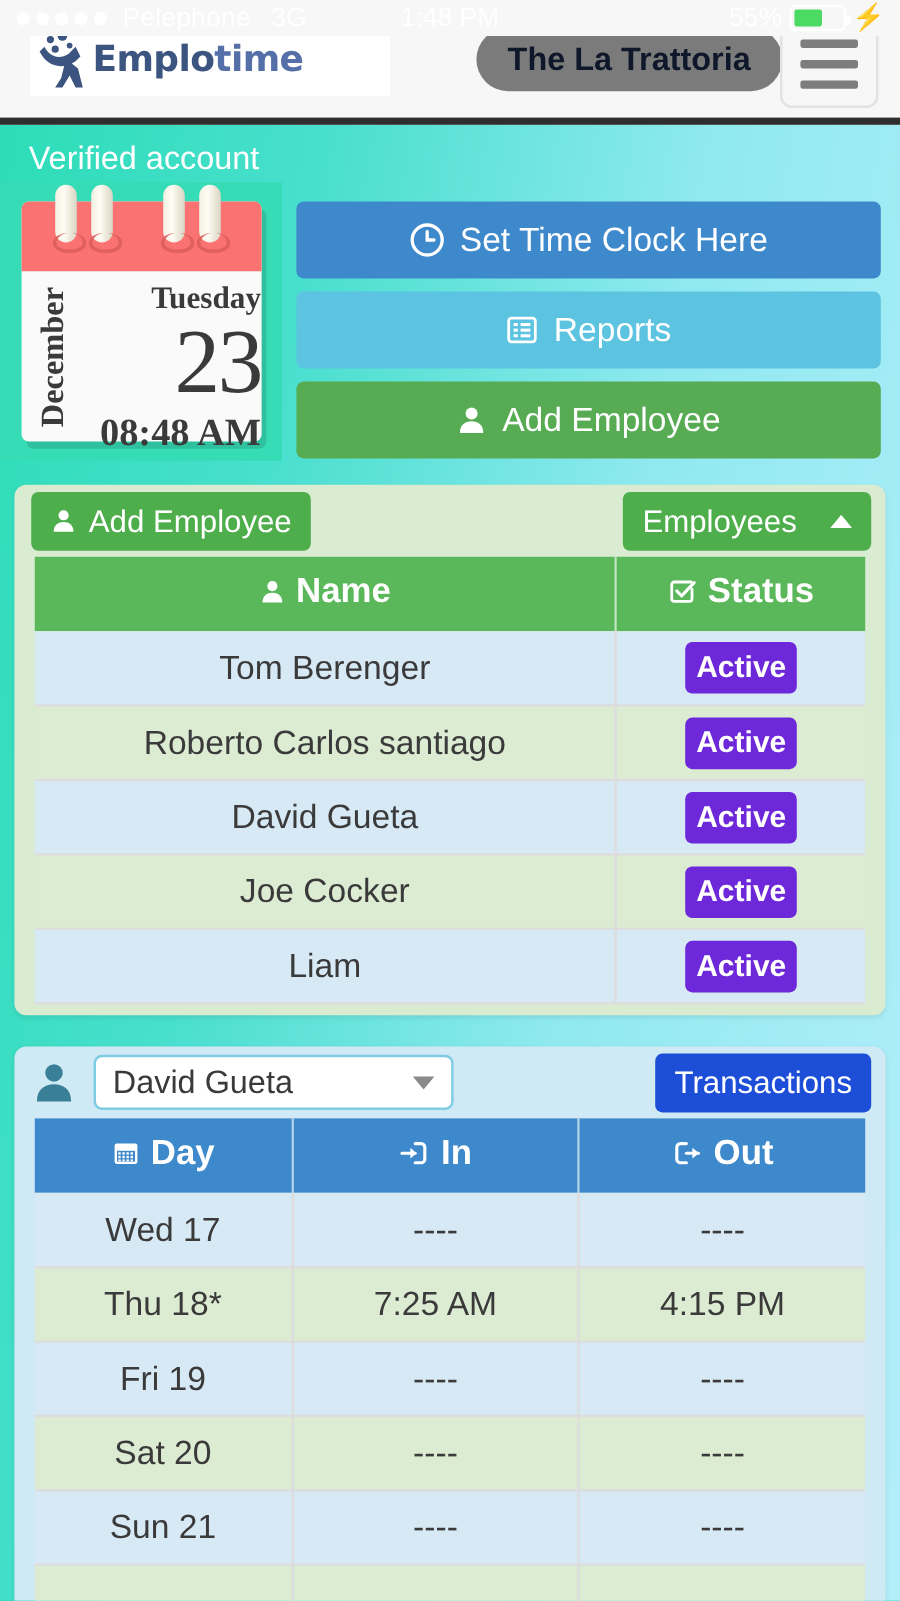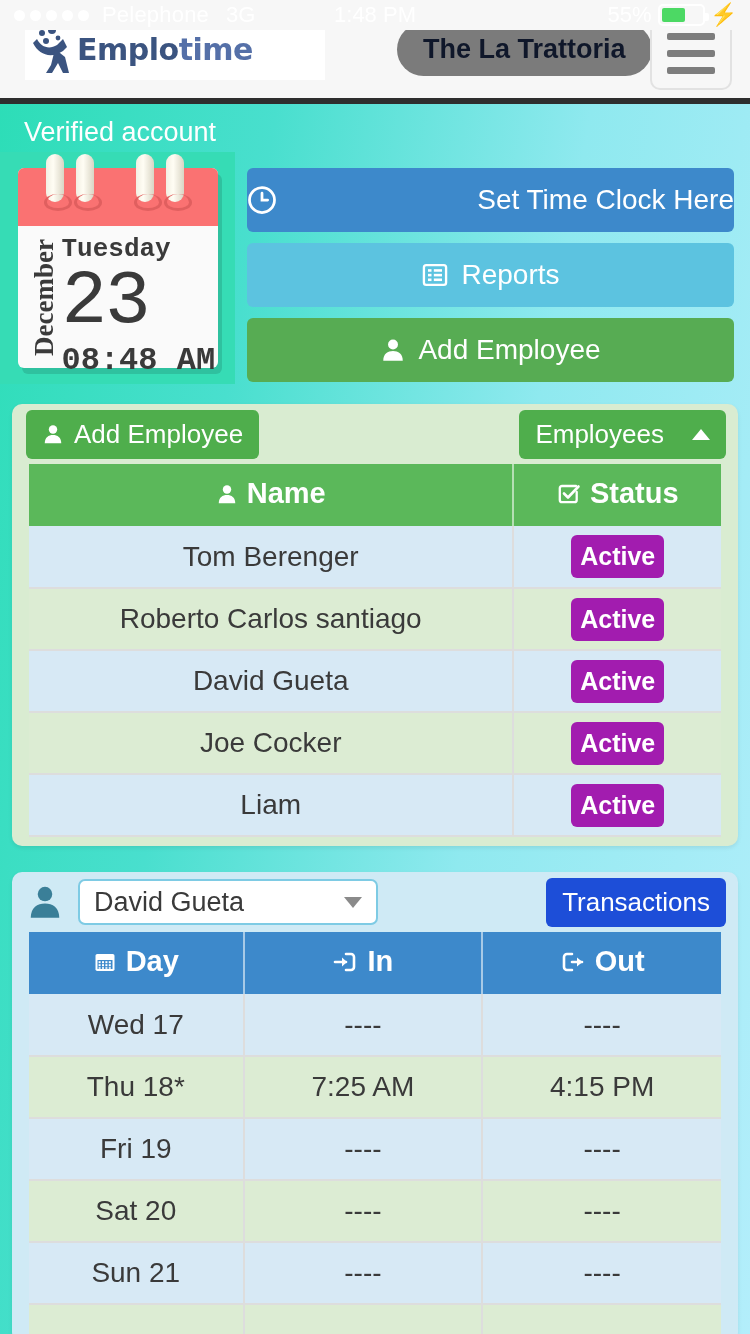--- a/index.html
+++ b/index.html
@@ -132,35 +132,35 @@
   .r1 { left: 28px; } .r2 { left: 58px; } .r3 { left: 118px; } .r4 { left: 148px; }
   .cal-month {
     position: absolute; left: 8px; top: 66px; bottom: 6px; width: 36px;
     font-family: "Liberation Serif", serif; font-weight: bold;
     font-size: 27px; color: #3a3a3a;
     writing-mode: vertical-rl; transform: rotate(180deg);
     display: flex; align-items: center; justify-content: center;
   }
   .cal-body {
     position: absolute; left: 44px; right: 0; top: 58px; bottom: 0;
-    display: flex; flex-direction: column; align-items: flex-start; justify-content: flex-start;
-    font-family: Liberation Mono, monospace; color: #3a3a3a;
+    display: flex; flex-direction: column; align-items: flex-end; justify-content: flex-start;
+    font-family: Liberation Serif, serif; color: #3a3a3a;
   }
   .cal-dow { font-size: 26px; font-weight: bold; margin-top: 8px; }
   .cal-day { font-size: 76px; line-height: 0.95; margin-top: 2px; letter-spacing: -2px; }
   .cal-time { font-size: 32px; font-weight: bold; margin-top: 4px; }
 
   .btns { flex: 1; padding: 16px 16px 0 12px; display: flex; flex-direction: column; gap: 11px; }
   .bigbtn {
     height: 64px; border-radius: 6px;
     color: #fff; font-size: 28px;
     display: flex; align-items: center; justify-content: center; gap: 12px;
     border: none;
   }
-  .b-clock { background: #3d89cb; justify-content: space-between; }
+  .b-clock { background: #3d89cb; }
   .b-reports { background: #5cc3e0; }
   .b-addemp { background: #57ac53; }
   .bigbtn svg { flex: 0 0 auto; }
 
   
   .card {
     position: absolute; left: 12px; width: 726px;
     border-radius: 10px;
     box-shadow: 0 2px 4px rgba(0,0,0,0.08);
   }
@@ -193,21 +193,21 @@
     font-size: 28px; color: #3a3a3a; text-align: center;
     height: 62px; border-bottom: 2px solid #ddd;
     border-right: 2px solid #ddd;
   }
   .tbl td:last-child { border-right: none; }
   .tbl-emp th { background: #5bb85a; }
   .tbl-tx th { background: #3d89cb; }
   tr.odd td  { background: #d7e9f5; }
   tr.even td { background: #dcecd3; }
   .badge {
-    display: inline-block; background: #a21caf; color: #fff;
+    display: inline-block; background: #6d28d9; color: #fff;
     font-size: 25px; font-weight: bold;
     padding: 7px 9px; border-radius: 6px;
   }
   .th-in { display: inline-flex; align-items: center; gap: 9px; }
 
   
   .sel-row { display: flex; align-items: center; gap: 14px; }
   .select-box {
     position: relative; width: 300px; height: 46px;
     background: #fff; border: 2px solid #7ecbe4; border-radius: 7px;

